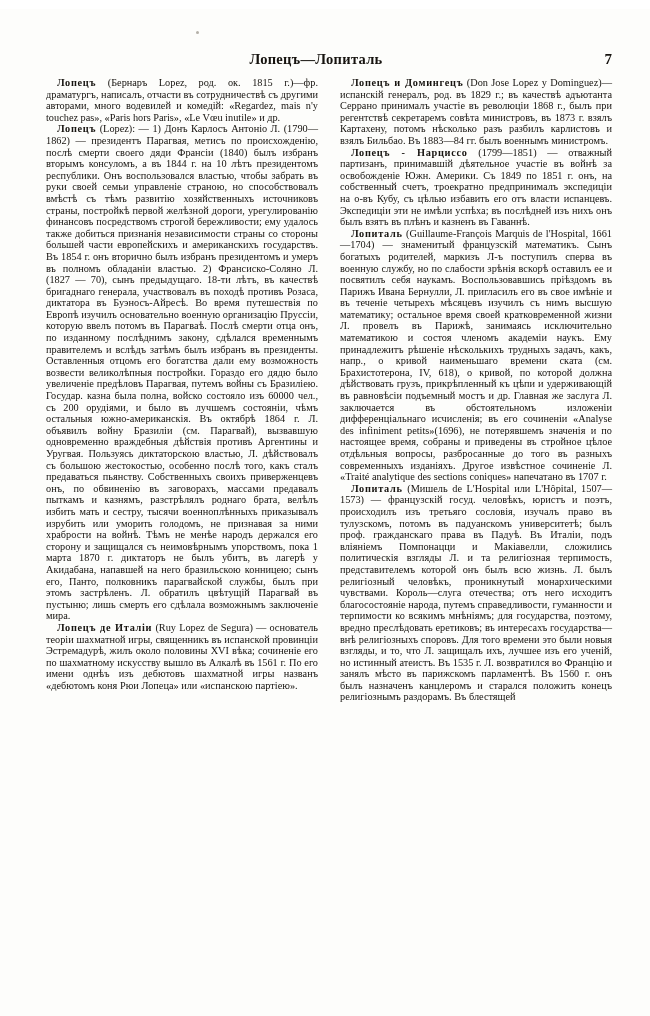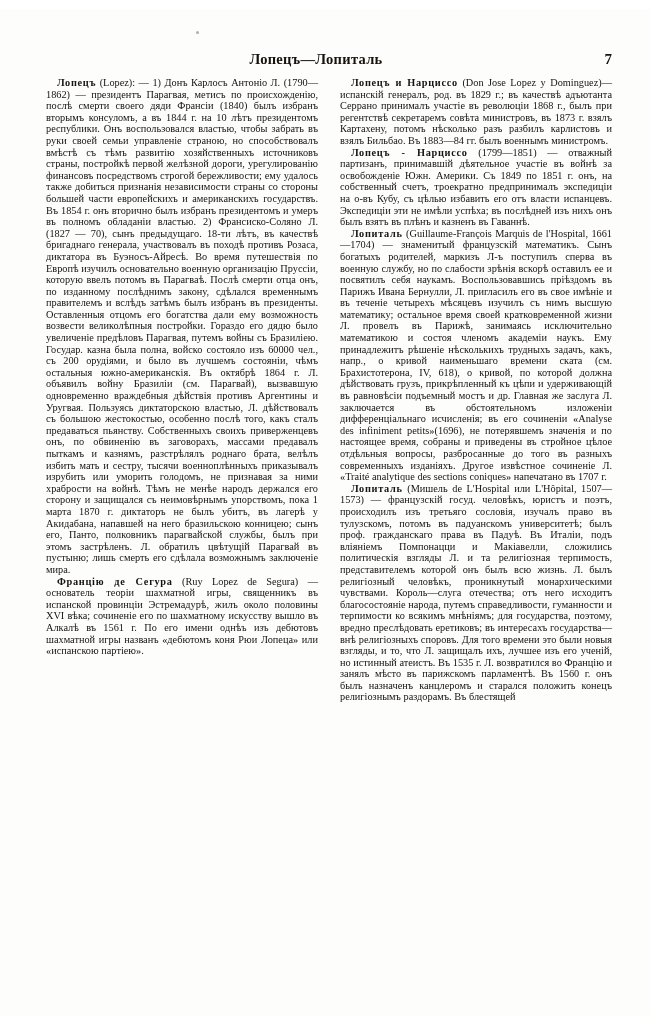--- a/index.html
+++ b/index.html
@@ -90,23 +90,24 @@
 <div class="page">
   <div class="speck"></div>
 
   <div class="header">
     <div class="header-title">Лопецъ—Лопиталь</div>
     <div class="header-page">7</div>
   </div>
 
   <div class="columns">
     <div class="col">
+      <p><span class="entry">Лопецъ</span> (Бернаръ Lopez, род. ок. 1815 г.)—фр. драматургъ, написалъ, отчасти въ сотрудничествѣ съ другими авторами, много водевилей и комедій: «Regardez, mais n'y touchez pas», «Paris hors Paris», «Le Vœu inutile» и др.</p>
       <p><span class="entry">Лопецъ</span> (Lopez): — 1) <span class="it">Донъ Карлосъ Антоніо Л.</span> (1790—1862) — президентъ Парагвая, метисъ по происхожденію, послѣ смерти своего дяди Франсіи (1840) былъ избранъ вторымъ консуломъ, а въ 1844 г. на 10 лѣтъ президентомъ республики. Онъ воспользовался властью, чтобы забрать въ руки своей семьи управленіе страною, но способствовалъ вмѣстѣ съ тѣмъ развитію хозяйственныхъ источниковъ страны, постройкѣ первой желѣзной дороги, урегулированію финансовъ посредствомъ строгой бережливости; ему удалось также добиться признанія независимости страны со стороны большей части европейскихъ и американскихъ государствъ. Въ 1854 г. онъ вторично былъ избранъ президентомъ и умеръ въ полномъ обладаніи властью. 2) <span class="it">Франсиско-Соляно Л.</span> (1827 — 70), сынъ предыдущаго. 18-ти лѣтъ, въ качествѣ бригаднаго генерала, участвовалъ въ походѣ противъ Розаса, диктатора въ Буэносъ-Айресѣ. Во время путешествія по Европѣ изучилъ основательно военную организацію Пруссіи, которую ввелъ потомъ въ Парагваѣ. Послѣ смерти отца онъ, по изданному послѣднимъ закону, сдѣлался временнымъ правителемъ и вслѣдъ затѣмъ былъ избранъ въ президенты. Оставленныя отцомъ его богатства дали ему возможность возвести великолѣпныя постройки. Гораздо его дядю было увеличеніе предѣловъ Парагвая, путемъ войны съ Бразиліею. Государ. казна была полна, войско состояло изъ 60000 чел., съ 200 орудіями, и было въ лучшемъ состояніи, чѣмъ остальныя южно-американскія. Въ октябрѣ 1864 г. Л. объявилъ войну Бразиліи (см. Парагвай), вызвавшую одновременно враждебныя дѣйствія противъ Аргентины и Уругвая. Пользуясь диктаторскою властью, Л. дѣйствовалъ съ большою жестокостью, особенно послѣ того, какъ сталъ предаваться пьянству. Собственныхъ своихъ приверженцевъ онъ, по обвиненію въ заговорахъ, массами предавалъ пыткамъ и казнямъ, разстрѣлялъ роднаго брата, велѣлъ избить мать и сестру, тысячи военноплѣнныхъ приказывалъ изрубить или уморить голодомъ, не признавая за ними храбрости на войнѣ. Тѣмъ не менѣе народъ держался его сторону и защищался съ неимовѣрнымъ упорствомъ, пока 1 марта 1870 г. диктаторъ не былъ убитъ, въ лагерѣ у Акидабана, напавшей на него бразильскою конницею; сынъ его, <span class="it">Панто</span>, полковникъ парагвайской службы, былъ при этомъ застрѣленъ. Л. обратилъ цвѣтущій Парагвай въ пустыню; лишь смерть его сдѣлала возможнымъ заключеніе мира.</p>
-      <p><span class="entry">Францію де Сегура</span> (Ruy Lopez de Segura) — основатель теоріи шахматной игры, священникъ въ испанской провинціи Эстремадурѣ, жилъ около половины XVI вѣка; сочиненіе его по шахматному искусству вышло въ Алкалѣ въ 1561 г. По его имени однѣъ изъ дебютовъ шахматной игры названъ «дебютомъ коня Рюи Лопеца» или «испанскою партіею».</p>
+      <p><span class="entry">Лопецъ де Италіи</span> (Ruy Lopez de Segura) — основатель теоріи шахматной игры, священникъ въ испанской провинціи Эстремадурѣ, жилъ около половины XVI вѣка; сочиненіе его по шахматному искусству вышло въ Алкалѣ въ 1561 г. По его имени однѣъ изъ дебютовъ шахматной игры названъ «дебютомъ коня Рюи Лопеца» или «испанскою партіею».</p>
     </div>
     <div class="col">
-      <p><span class="entry">Лопецъ и Нарцисcо</span> (Don Jose Lopez y Dominguez)—испанскій генералъ, род. въ 1829 г.; въ качествѣ адъютанта Серрано принималъ участіе въ революціи 1868 г., былъ при регентствѣ секретаремъ совѣта министровъ, въ 1873 г. взялъ Картахену, потомъ нѣсколько разъ разбилъ карлистовъ и взялъ Бильбао. Въ 1883—84 гг. былъ военнымъ министромъ.</p>
+      <p><span class="entry">Лопецъ и Домингецъ</span> (Don Jose Lopez y Dominguez)—испанскій генералъ, род. въ 1829 г.; въ качествѣ адъютанта Серрано принималъ участіе въ революціи 1868 г., былъ при регентствѣ секретаремъ совѣта министровъ, въ 1873 г. взялъ Картахену, потомъ нѣсколько разъ разбилъ карлистовъ и взялъ Бильбао. Въ 1883—84 гг. былъ военнымъ министромъ.</p>
       <p><span class="entry">Лопецъ - Нарцисcо</span> (1799—1851) — отважный партизанъ, принимавшій дѣятельное участіе въ войнѣ за освобожденіе Южн. Америки. Съ 1849 по 1851 г. онъ, на собственный счетъ, троекратно предпринималъ экспедиціи на о-въ Кубу, съ цѣлью избавить его отъ власти испанцевъ. Экспедиціи эти не имѣли успѣха; въ послѣдней изъ нихъ онъ былъ взятъ въ плѣнъ и казненъ въ Гаваннѣ.</p>
       <p><span class="entry">Лопиталь</span> (Guillaume-François Marquis de l'Hospital, 1661—1704) — знаменитый французскій математикъ. Сынъ богатыхъ родителей, маркизъ Л-ъ поступилъ сперва въ военную службу, но по слабости зрѣнія вскорѣ оставилъ ее и посвятилъ себя наукамъ. Воспользовавшись пріѣздомъ въ Парижъ Ивана Бернулли, Л. пригласилъ его въ свое имѣніе и въ теченіе четырехъ мѣсяцевъ изучилъ съ нимъ высшую математику; остальное время своей кратковременной жизни Л. провелъ въ Парижѣ, занимаясь исключительно математикою и состоя членомъ академіи наукъ. Ему принадлежитъ рѣшеніе нѣсколькихъ трудныхъ задачъ, какъ, напр., о кривой наименьшаго времени ската (см. Брахистотерона, IV, 618), о кривой, по которой должна дѣйствовать грузъ, прикрѣпленный къ цѣпи и удерживающій въ равновѣсіи подъемный мостъ и др. Главная же заслуга Л. заключается въ обстоятельномъ изложеніи дифференціальнаго исчисленія; въ его сочиненіи «Analyse des infiniment petits»(1696), не потерявшемъ значенія и по настоящее время, собраны и приведены въ стройное цѣлое отдѣльныя вопросы, разбросанные до того въ разныхъ современныхъ изданіяхъ. Другое извѣстное сочиненіе Л. «Traité analytique des sections coniques» напечатано въ 1707 г.</p>
       <p><span class="entry">Лопиталь</span> (Мишель de L'Hospital или L'Hôpital, 1507—1573) — французскій госуд. человѣкъ, юристъ и поэтъ, происходилъ изъ третьяго сословія, изучалъ право въ тулузскомъ, потомъ въ падуанскомъ университетѣ; былъ проф. гражданскаго права въ Падуѣ. Въ Италіи, подъ вліяніемъ Помпонацци и Макіавелли, сложились политическія взгляды Л. и та религіозная терпимость, представителемъ которой онъ былъ всю жизнь. Л. былъ религіозный человѣкъ, проникнутый монархическими чувствами. Король—слуга отечества; отъ него исходитъ благосостояніе народа, путемъ справедливости, гуманности и терпимости ко всякимъ мнѣніямъ; для государства, поэтому, вредно преслѣдовать еретиковъ; въ интересахъ государства—внѣ религіозныхъ споровъ. Для того времени это были новыя взгляды, и то, что Л. защищалъ ихъ, лучшее изъ его ученій, но истинный атеистъ. Въ 1535 г. Л. возвратился во Францію и занялъ мѣсто въ парижскомъ парламентѣ. Въ 1560 г. онъ былъ назначенъ канцлеромъ и старался положить конецъ религіознымъ раздорамъ. Въ блестящей</p>
     </div>
   </div>
 </div>
 
 </body></html>

